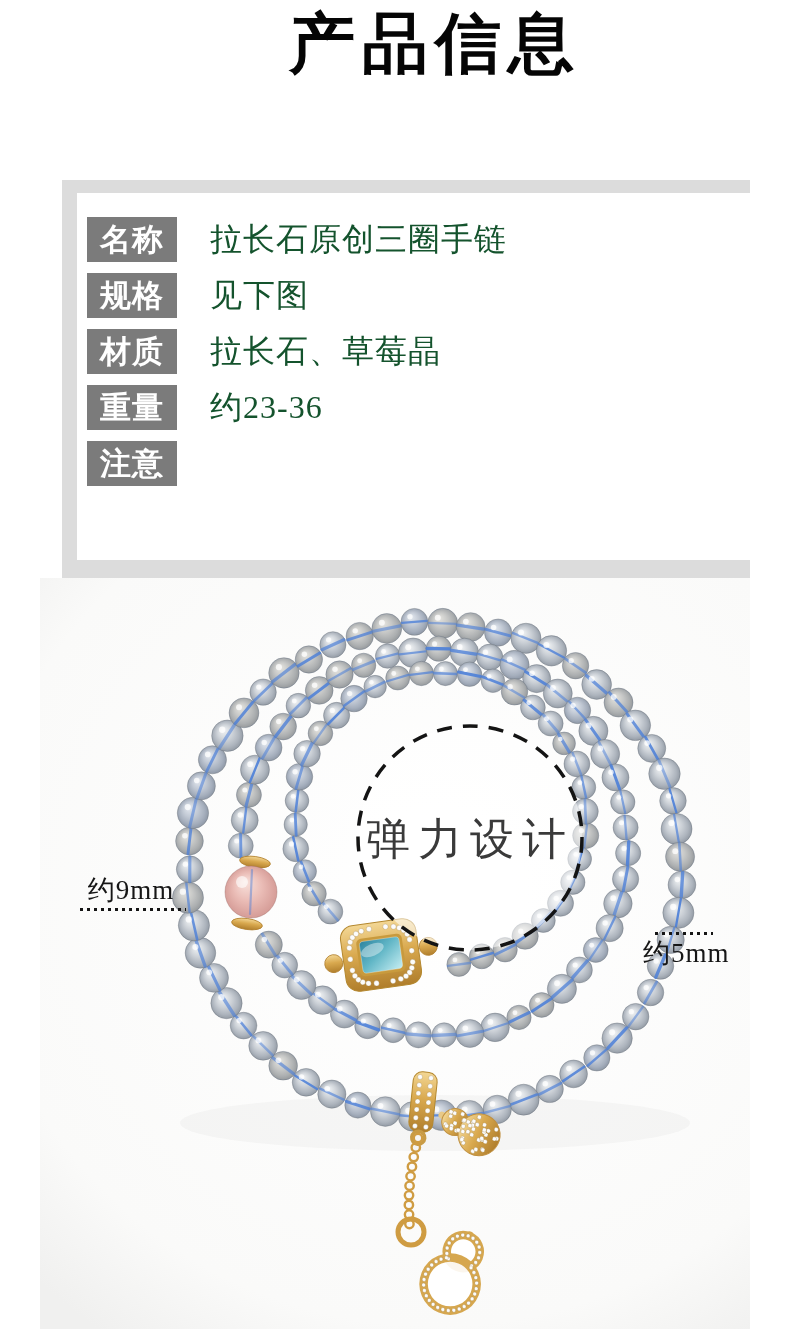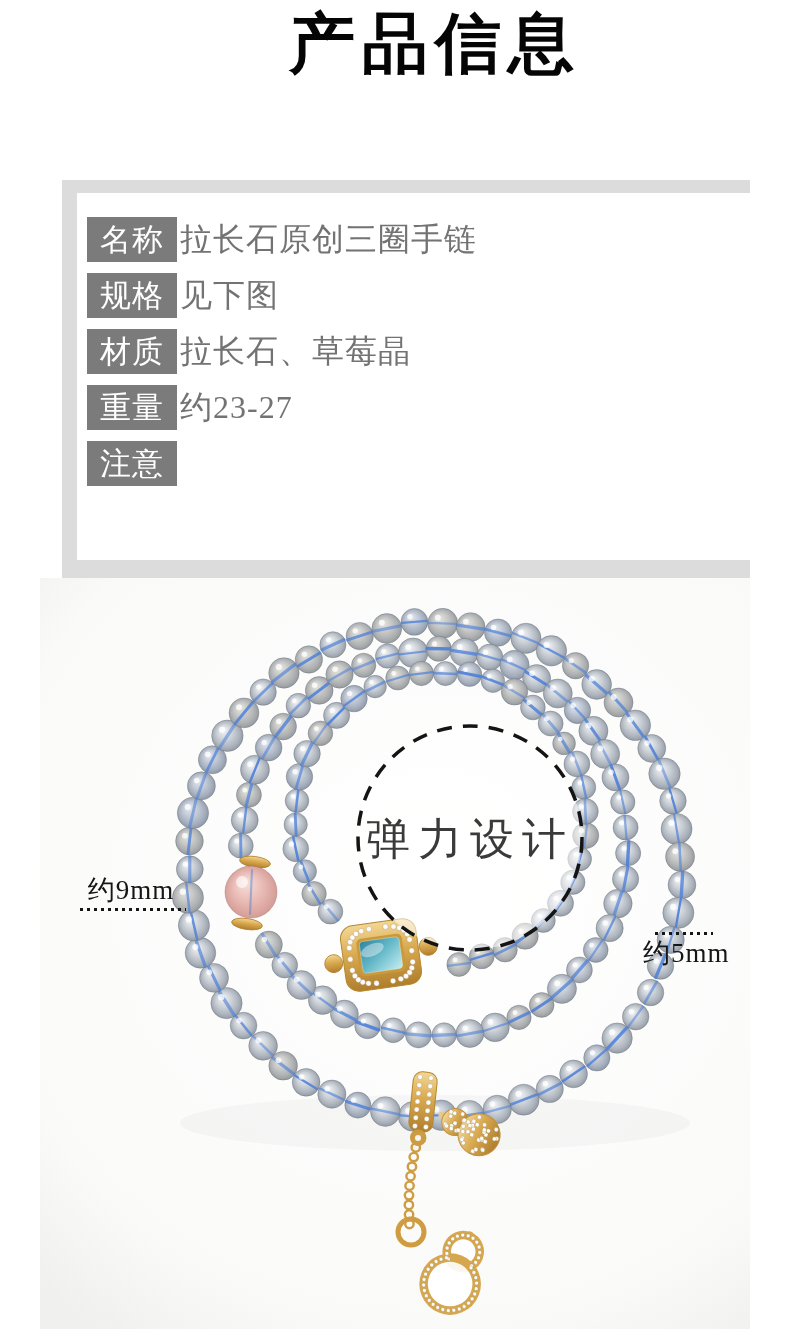--- a/index.html
+++ b/index.html
@@ -12,22 +12,22 @@
   .page-subtitle{position:absolute;top:92px;left:0;width:790px;text-align:center;
               font-family:"DejaVu Sans Mono","Liberation Mono",monospace;
               font-size:30px;letter-spacing:3px;word-spacing:22px;color:#101010;}
 
   
   .info-panel{position:absolute;left:22px;top:180px;width:751px;height:398px;background:#dcdcdc;}
   .info-card{position:absolute;left:15px;top:13px;right:18px;bottom:18px;background:#ffffff;
              box-sizing:border-box;padding:24px 0 0 10px;}
   .info-row{display:flex;align-items:flex-start;margin-bottom:11px;}
   .label-chip{flex:0 0 90px;width:90px;height:45px;background:#7b7b7b;color:#fff;
-              font-size:31px;line-height:45px;text-align:center;letter-spacing:1px;}
-  .row-value{margin-left:3px;font-size:32px;line-height:45px;color:#737373;letter-spacing:1px;}
+              font-size:31px;line-height:45px;text-align:center;letter-spacing:1px;font-weight:bold;}
+  .row-value{margin-left:33px;font-size:32px;line-height:45px;color:#14532d;letter-spacing:1px;}
   .row-value .value-line2{display:block;line-height:42px;margin-top:9px;}
 
   
   .photo{position:absolute;left:0;top:578px;width:790px;height:751px;}
   .photo svg{position:absolute;left:0;top:0;}
   .ann{position:absolute;display:flex;align-items:center;font-size:27px;color:#161616;
        letter-spacing:1px;white-space:nowrap;flex-direction:column;}
   .ann .dotline{height:3px;background:repeating-linear-gradient(90deg,#151515 0 3px,transparent 3px 7px);}
   .ann-left{left:36px;top:294px;}
   .ann-left .dotline{width:106px;margin-left:4px;}
@@ -54,21 +54,21 @@
         <span class="row-value">见下图</span>
       </div>
 
       <div class="info-row">
         <span class="label-chip">材质</span>
         <span class="row-value">拉长石、草莓晶</span>
       </div>
 
       <div class="info-row">
         <span class="label-chip">重量</span>
-        <span class="row-value">约23-27</span>
+        <span class="row-value">约23-36</span>
       </div>
 
       <div class="info-row">
         <span class="label-chip">注意</span>
       </div>
 
     </div>
   </div>
 
   <div class="photo">

